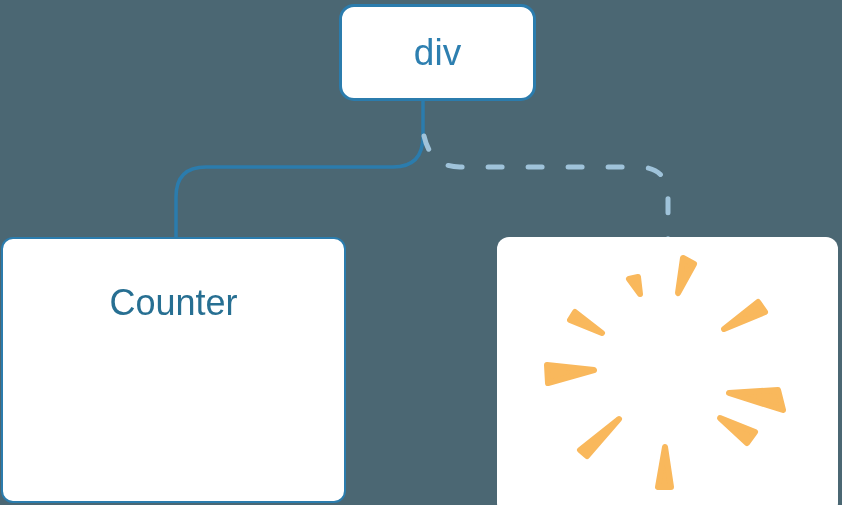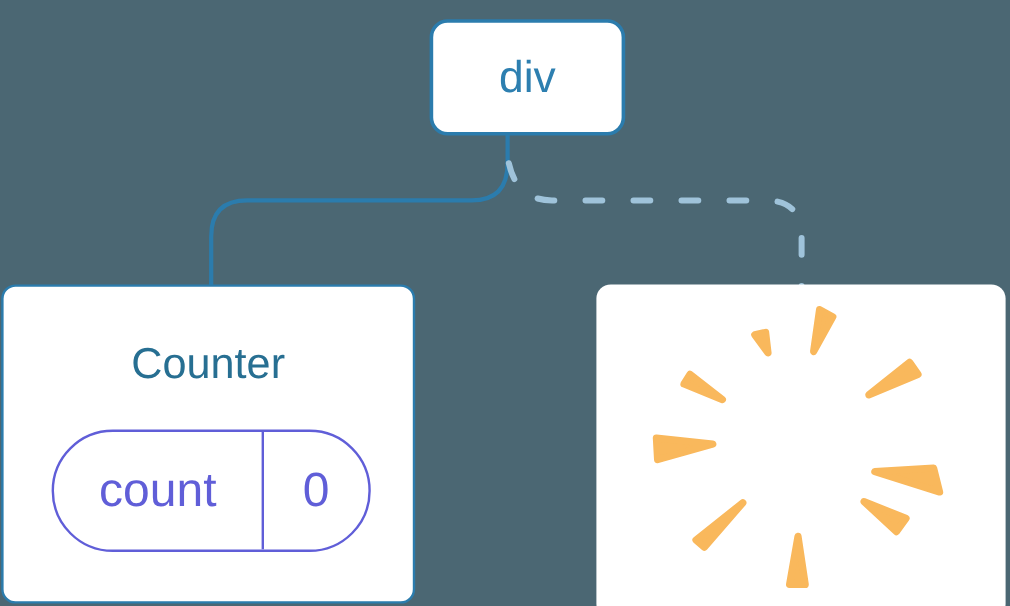--- a/index.html
+++ b/index.html
@@ -20,32 +20,31 @@
     top: 0;
     z-index: 1;
   }
   .node {
     position: absolute;
     background: #ffffff;
     z-index: 2;
     box-sizing: border-box;
   }
   .root-node {
-    left: 358px;
+    left: 339px;
     top: 4px;
-    width: 163px;
+    width: 197px;
     height: 97px;
     border: 3px solid #2b7cad;
     border-radius: 15px;
     display: flex;
     align-items: center;
     justify-content: center;
     font-size: 37px;
     color: #2d7fb0;
-    margin-top: 12px;
   }
   .counter-node {
     left: 1px;
     top: 237px;
     width: 345px;
     height: 266px;
     border: 2.5px solid #2b7cad;
     border-radius: 12px;
   }
   .counter-title {
@@ -109,28 +108,20 @@
     <path d="M423 101 L423 136 Q423 167 393 167 L206 167 Q176 167 176 197 L176 240" fill="none" stroke="#2b7cad" stroke-width="3.5" stroke-linecap="round"></path>
     <path d="M424 136 Q431 167 460 167 L638 167 Q668 167 668 197 L668 240" fill="none" stroke="#9fc3da" stroke-width="5" stroke-linecap="round" stroke-dasharray="14 26"></path>
   </svg>
 
   <div class="node root-node">
     <span>div</span>
   </div>
 
   <div class="node counter-node">
     <div class="counter-title">Counter</div>
-    <div class="state-pill">
-      <div class="state-key-cell">
-        <span>count</span>
-      </div>
-      <div class="state-value-cell">
-        <span>0</span>
-      </div>
-    </div>
   </div>
 
   <div class="node removed-node">
     <svg class="poof" width="341" height="272" viewBox="0 0 341 272">
       <polygon points="132,42 141,40 143,57"></polygon>
       <polygon points="186,21 197,27 181,56"></polygon>
       <polygon points="261,65 268,75 227,92"></polygon>
       <polygon points="73,83 78,75 105,96"></polygon>
       <polygon points="50,128 51,146 97,133"></polygon>
       <polygon points="281,153 286,173 232,156"></polygon>

